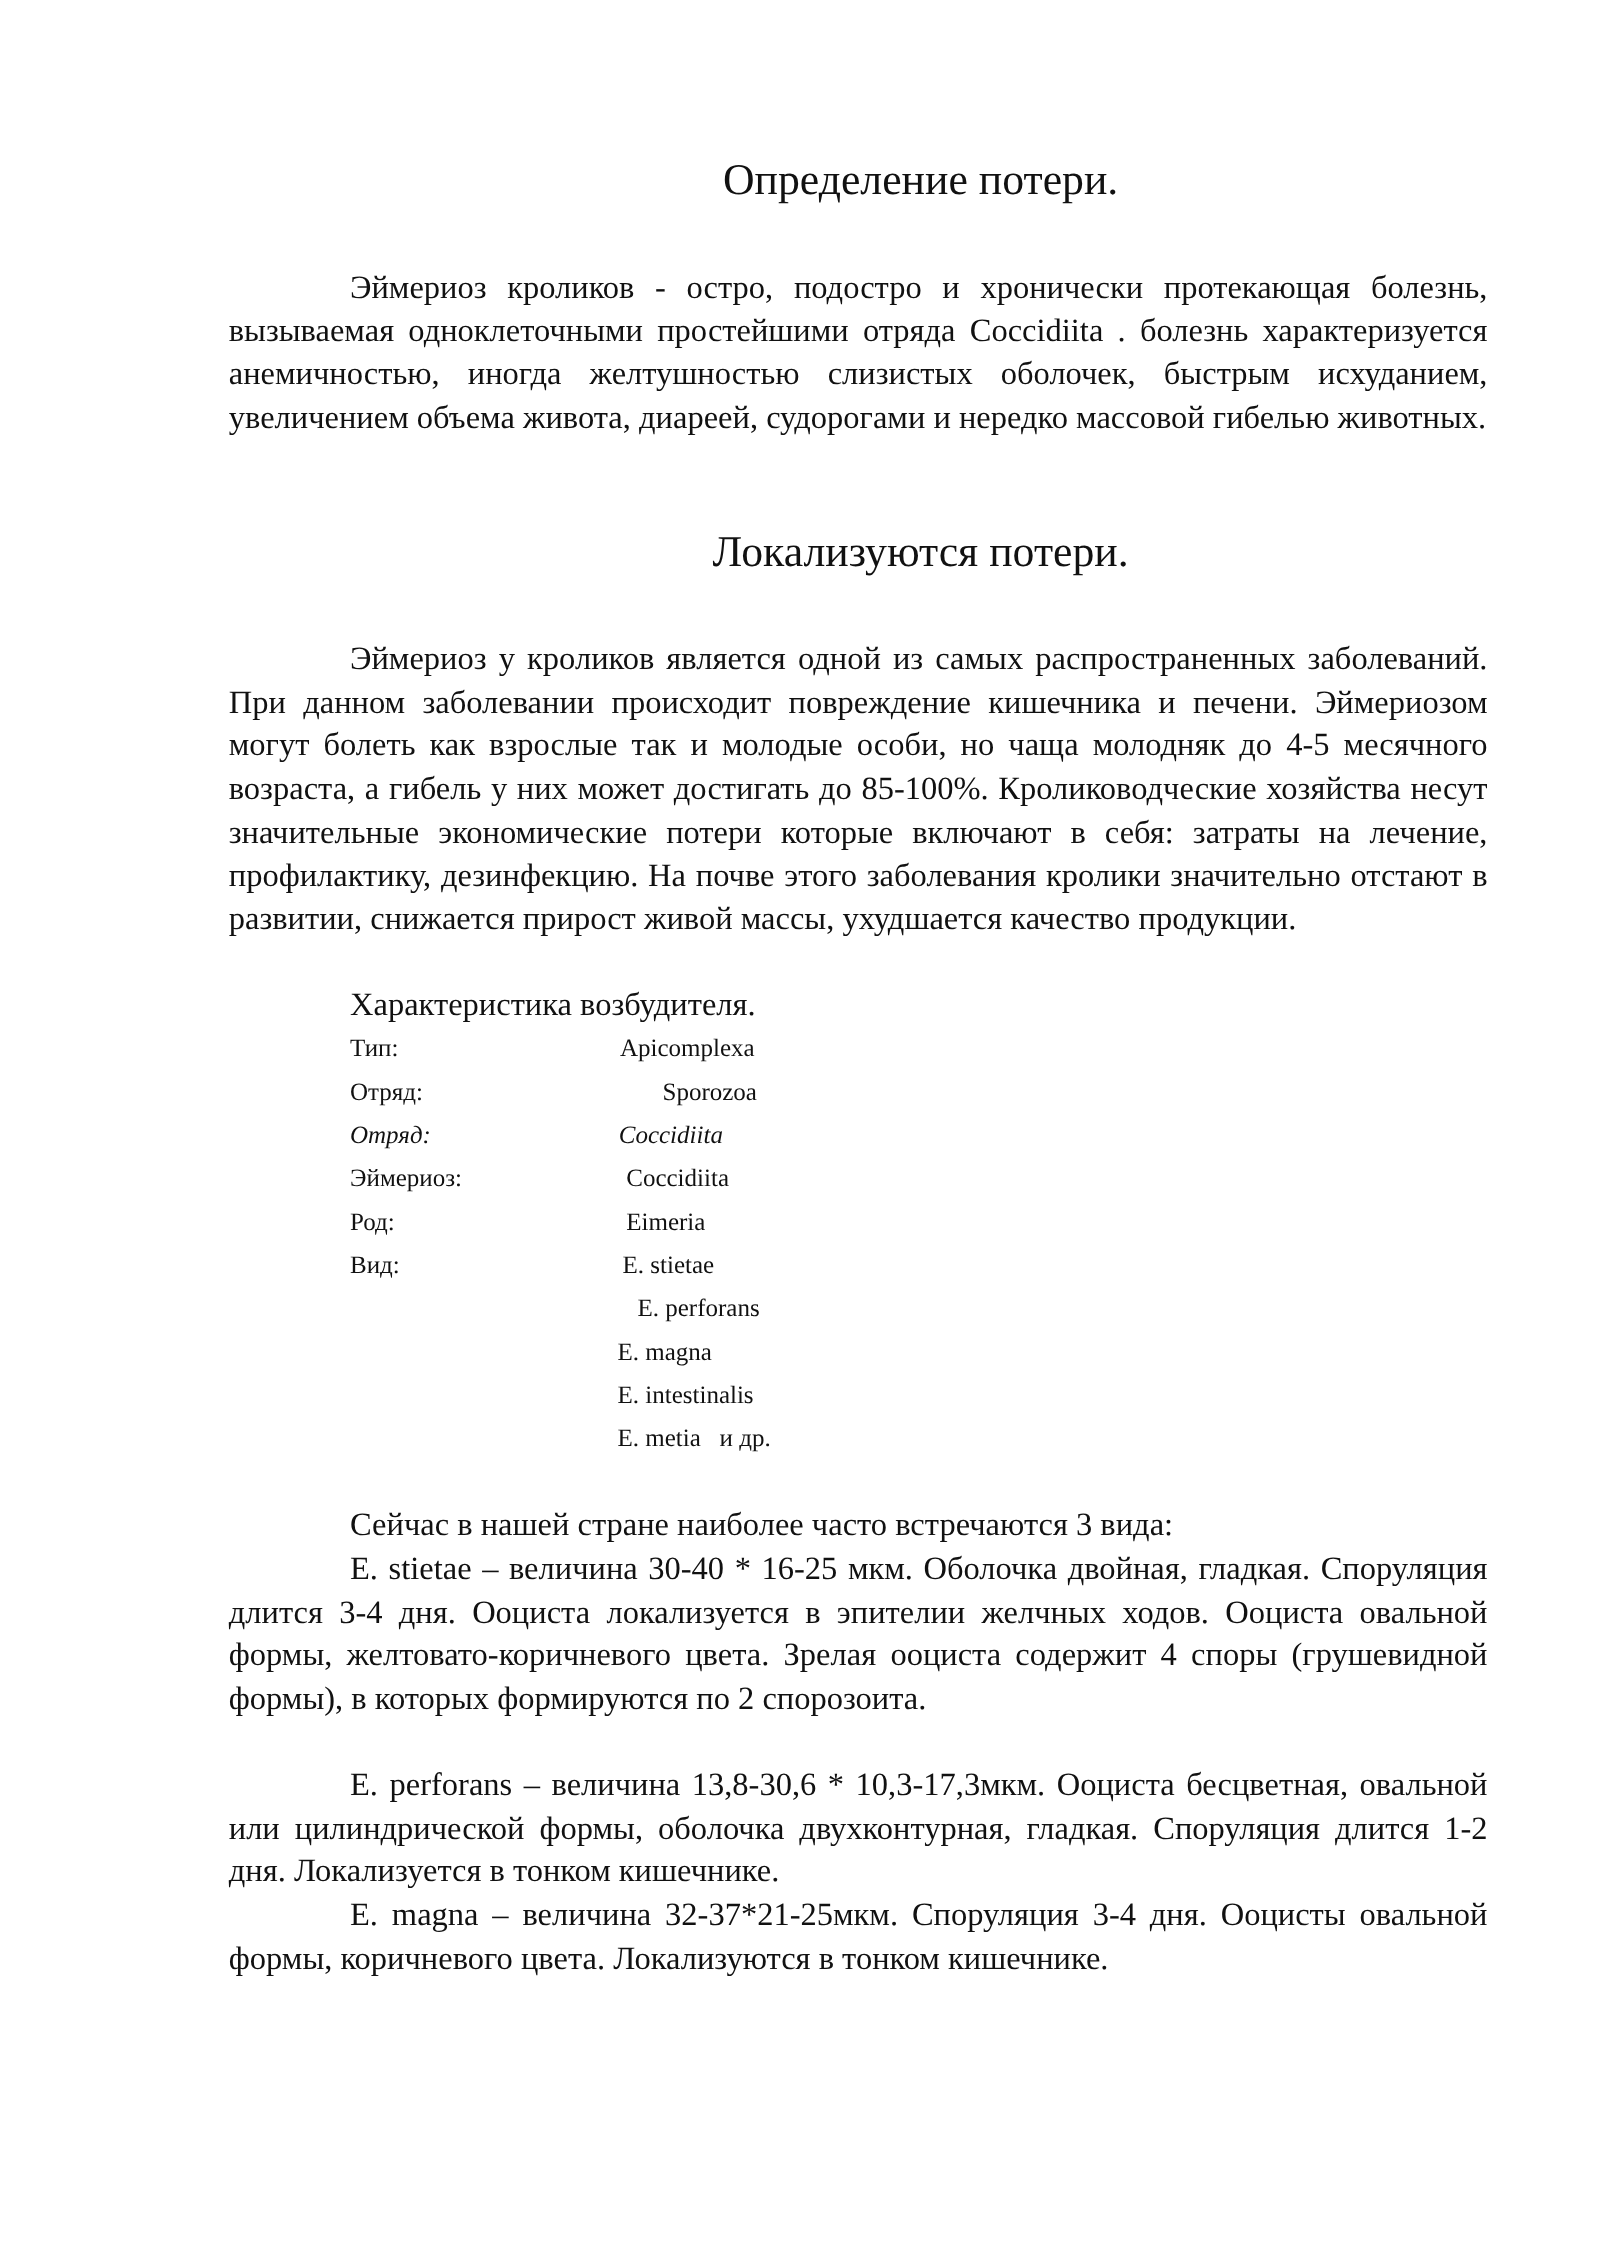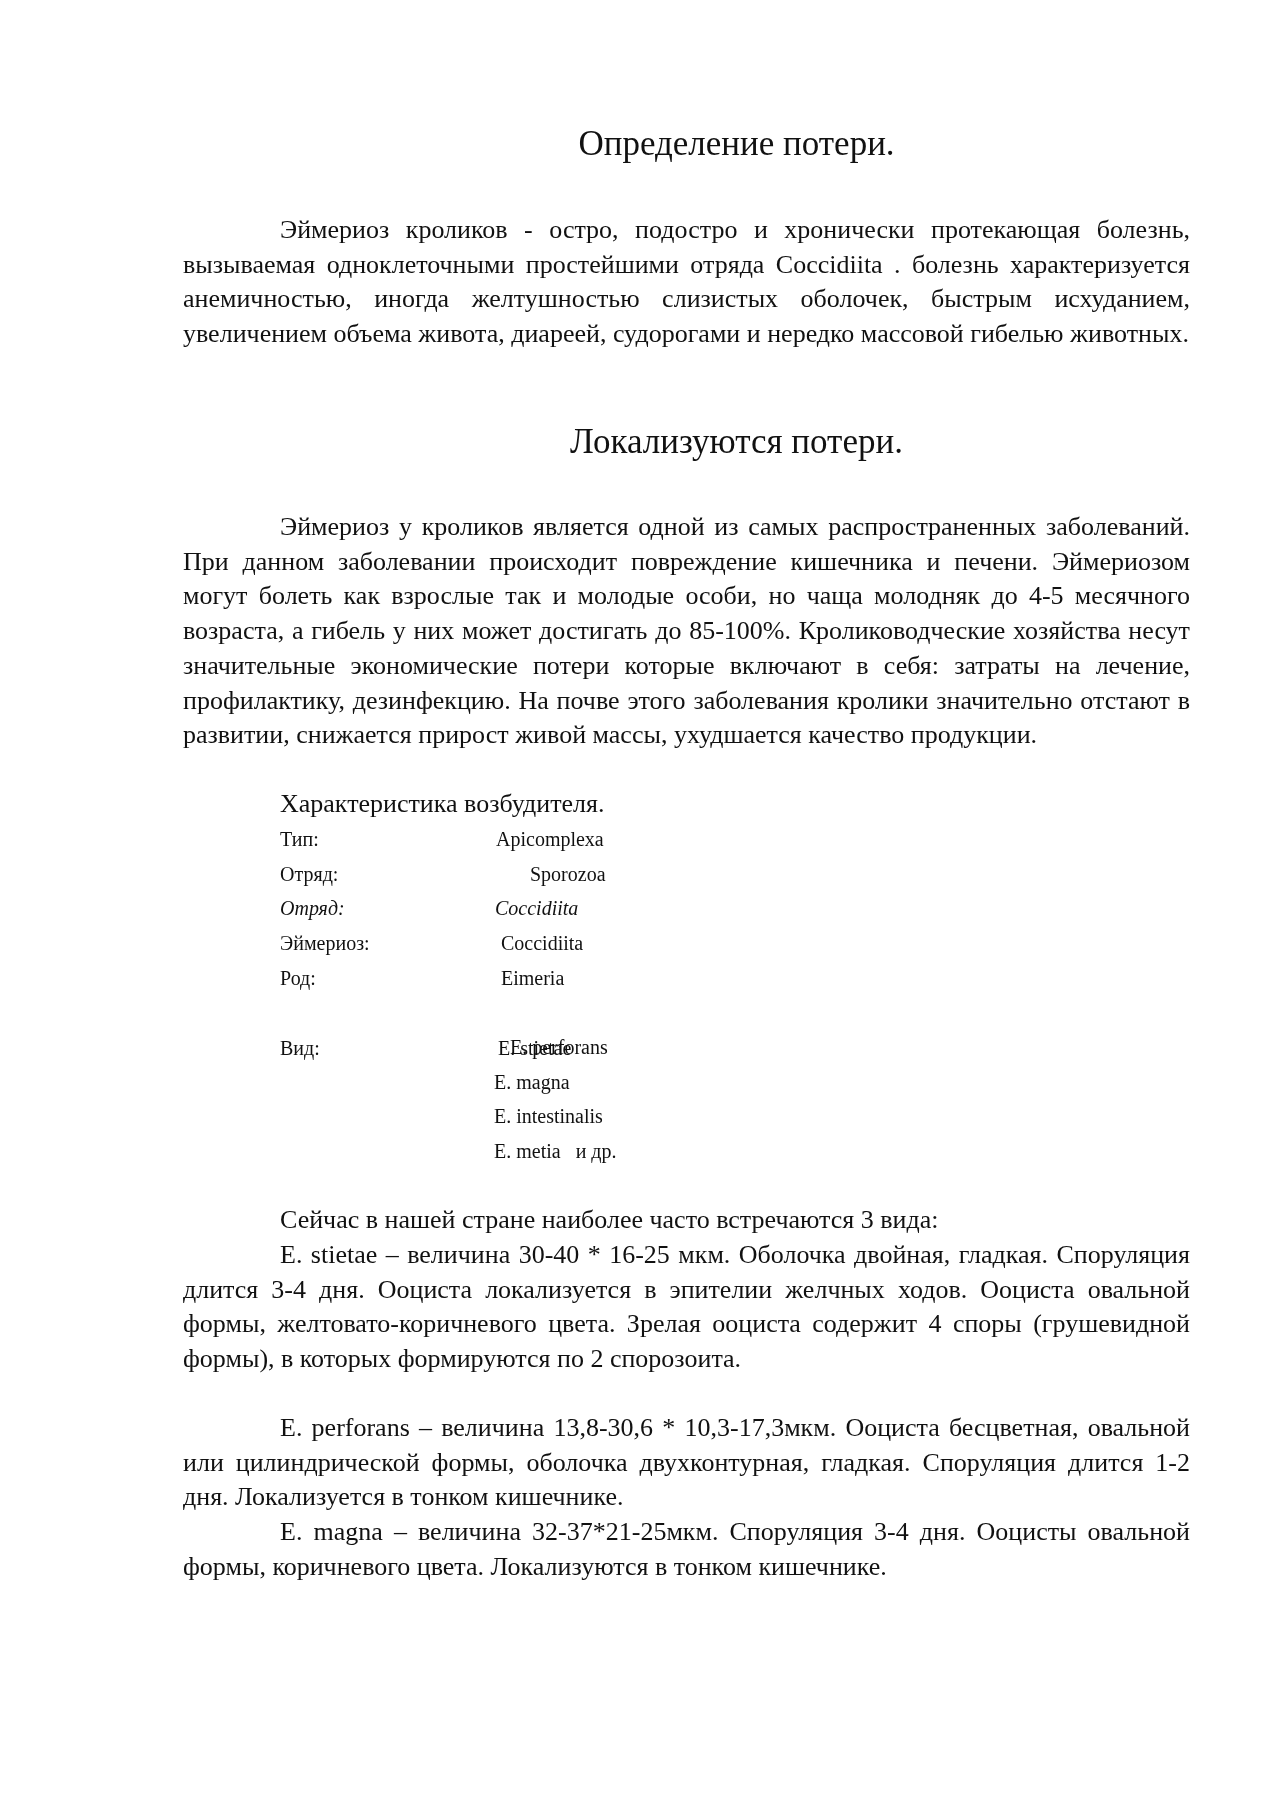--- a/index.html
+++ b/index.html
@@ -48,21 +48,21 @@
     <span class="v" style="left:215px;">Coccidiita</span>
   </div>
   <div class="tax-row" style="top:926px;">
     <span class="k">Эймериоз:</span>
     <span class="v" style="left:221px;">Coccidiita</span>
   </div>
   <div class="tax-row" style="top:961px;">
     <span class="k">Род:</span>
     <span class="v" style="left:221px;">Eimeria</span>
   </div>
-  <div class="tax-row" style="top:995px;margin-top:36px;">
+  <div class="tax-row" style="top:995px;">
     <span class="k">Вид:</span>
     <span class="v" style="left:218px;">E. stietae</span>
   </div>
   <div class="tax-row" style="top:1030px;">
     <span class="k"></span>
     <span class="v" style="left:214px;margin-left:16px;">E. perforans</span>
   </div>
   <div class="tax-row" style="top:1065px;">
     <span class="k"></span>
     <span class="v" style="left:214px;">E. magna</span>

